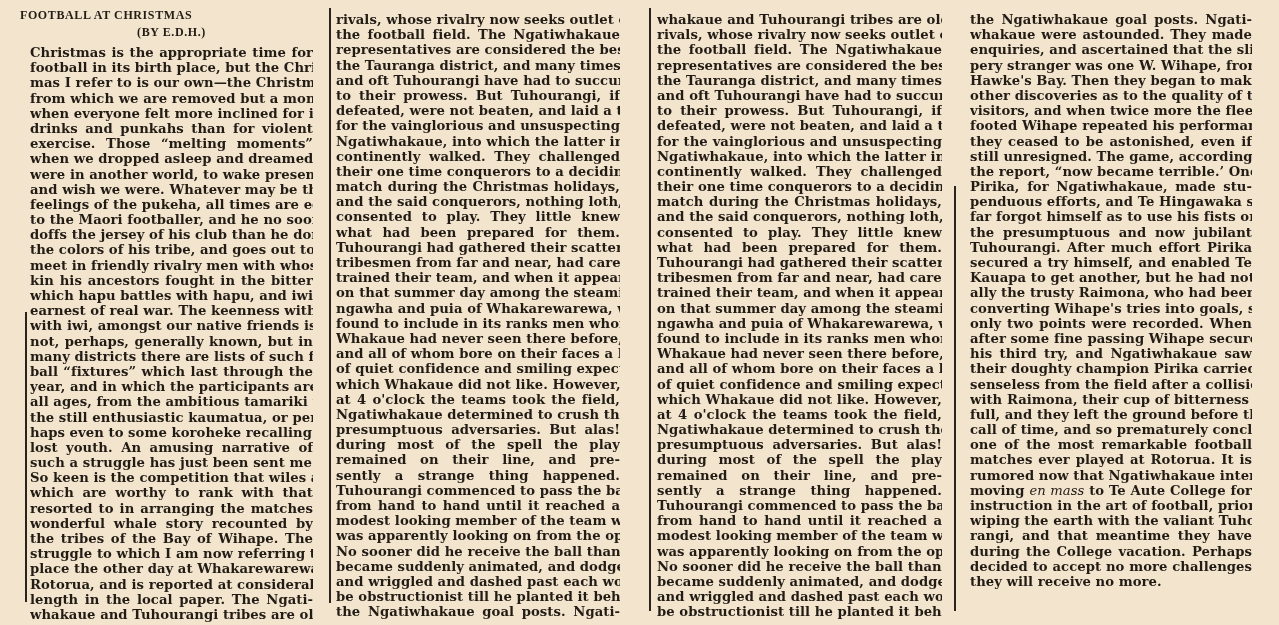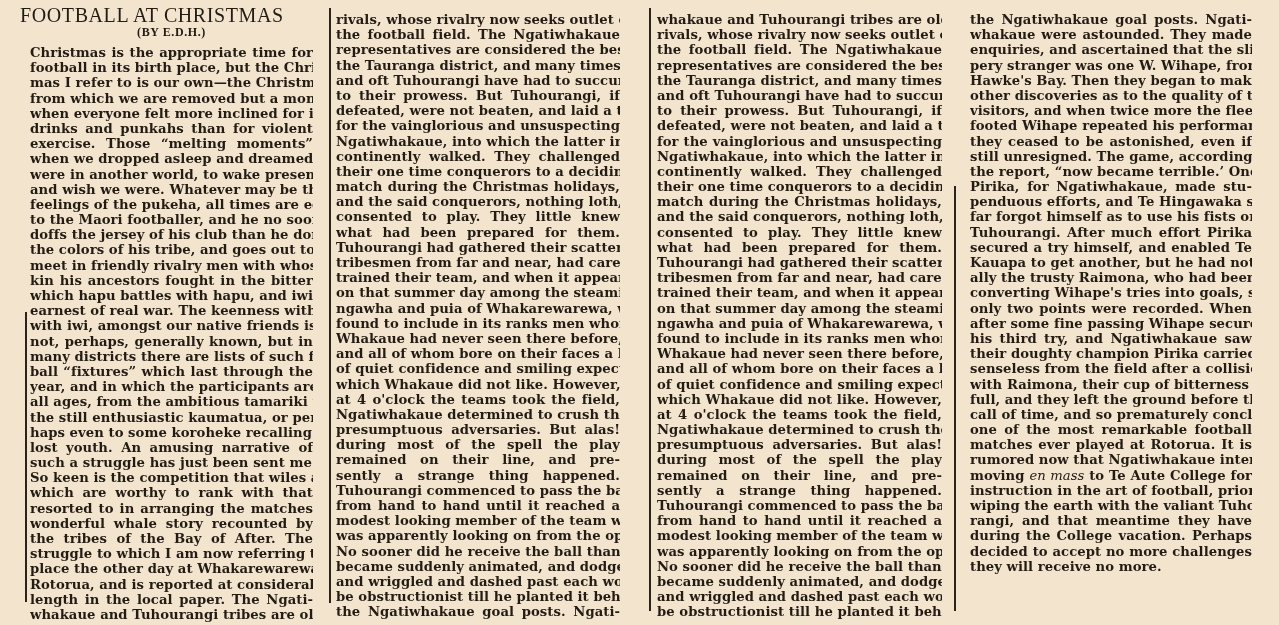--- a/index.html
+++ b/index.html
@@ -30,22 +30,22 @@
     height: 15.2px;
     overflow: hidden;
   }
   .col .line.last { text-align-last: left; }
   #col1 { left: 30px; width: 283px; top: 8px; }
   #col2 { left: 336px; width: 284px; top: 12px; }
   #col3 { left: 657px; width: 285px; top: 12px; }
   #col4 { left: 970px; width: 282px; top: 12px; }
   .headline {
     font-family: "Liberation Serif", "DejaVu Serif", serif;
-    font-weight: normal;
-    font-size: 20px;
+    font-weight: bold;
+    font-size: 12px;
     letter-spacing: 0.6px;
     display: block;
     height: 17px;
     margin-left: -10px;
   }
   .byline {
     font-family: "Liberation Serif", "DejaVu Serif", serif;
     font-weight: bold;
     font-size: 12px;
     letter-spacing: 0.6px;
@@ -102,21 +102,21 @@
         <span class="line">year, and in which the participants are of</span>
         <span class="line">all ages, from the ambitious tamariki to</span>
         <span class="line">the still enthusiastic kaumatua, or per-</span>
         <span class="line">haps even to some koroheke recalling his</span>
         <span class="line">lost youth. An amusing narrative of</span>
         <span class="line">such a struggle has just been sent me.</span>
         <span class="line">So keen is the competition that wiles are</span>
         <span class="line">which are worthy to rank with that</span>
         <span class="line">resorted to in arranging the matches</span>
         <span class="line">wonderful whale story recounted by</span>
-        <span class="line">the tribes of the Bay of After. The</span>
+        <span class="line">the tribes of the Bay of Wihape. The</span>
         <span class="line">struggle to which I am now referring took</span>
         <span class="line">place the other day at Whakarewarewa,</span>
         <span class="line">Rotorua, and is reported at considerable</span>
         <span class="line">length in the local paper. The Ngati-</span>
         <span class="line">whakaue and Tuhourangi tribes are old</span>
       </div>
   </div>
 
   <div class="col" id="col2">
     <div class="lines">
@@ -217,20 +217,21 @@
         <span class="line">Hawke's Bay. Then they began to make</span>
         <span class="line">other discoveries as to the quality of the</span>
         <span class="line">visitors, and when twice more the fleet-</span>
         <span class="line">footed Wihape repeated his performance,</span>
         <span class="line">they ceased to be astonished, even if</span>
         <span class="line">still unresigned. The game, according to</span>
         <span class="line">the report, “now became terrible.’ One</span>
         <span class="line">Pirika, for Ngatiwhakaue, made stu-</span>
         <span class="line">penduous efforts, and Te Hingawaka so</span>
         <span class="line">far forgot himself as to use his fists on</span>
+        <span class="line">the presumptuous and now jubilant</span>
         <span class="line">Tuhourangi. After much effort Pirika</span>
         <span class="line">secured a try himself, and enabled Te</span>
         <span class="line">Kauapa to get another, but he had not as</span>
         <span class="line">ally the trusty Raimona, who had been</span>
         <span class="line">converting Wihape's tries into goals, so</span>
         <span class="line">only two points were recorded. When</span>
         <span class="line">after some fine passing Wihape secured</span>
         <span class="line">his third try, and Ngatiwhakaue saw</span>
         <span class="line">their doughty champion Pirika carried</span>
         <span class="line">senseless from the field after a collision</span>

